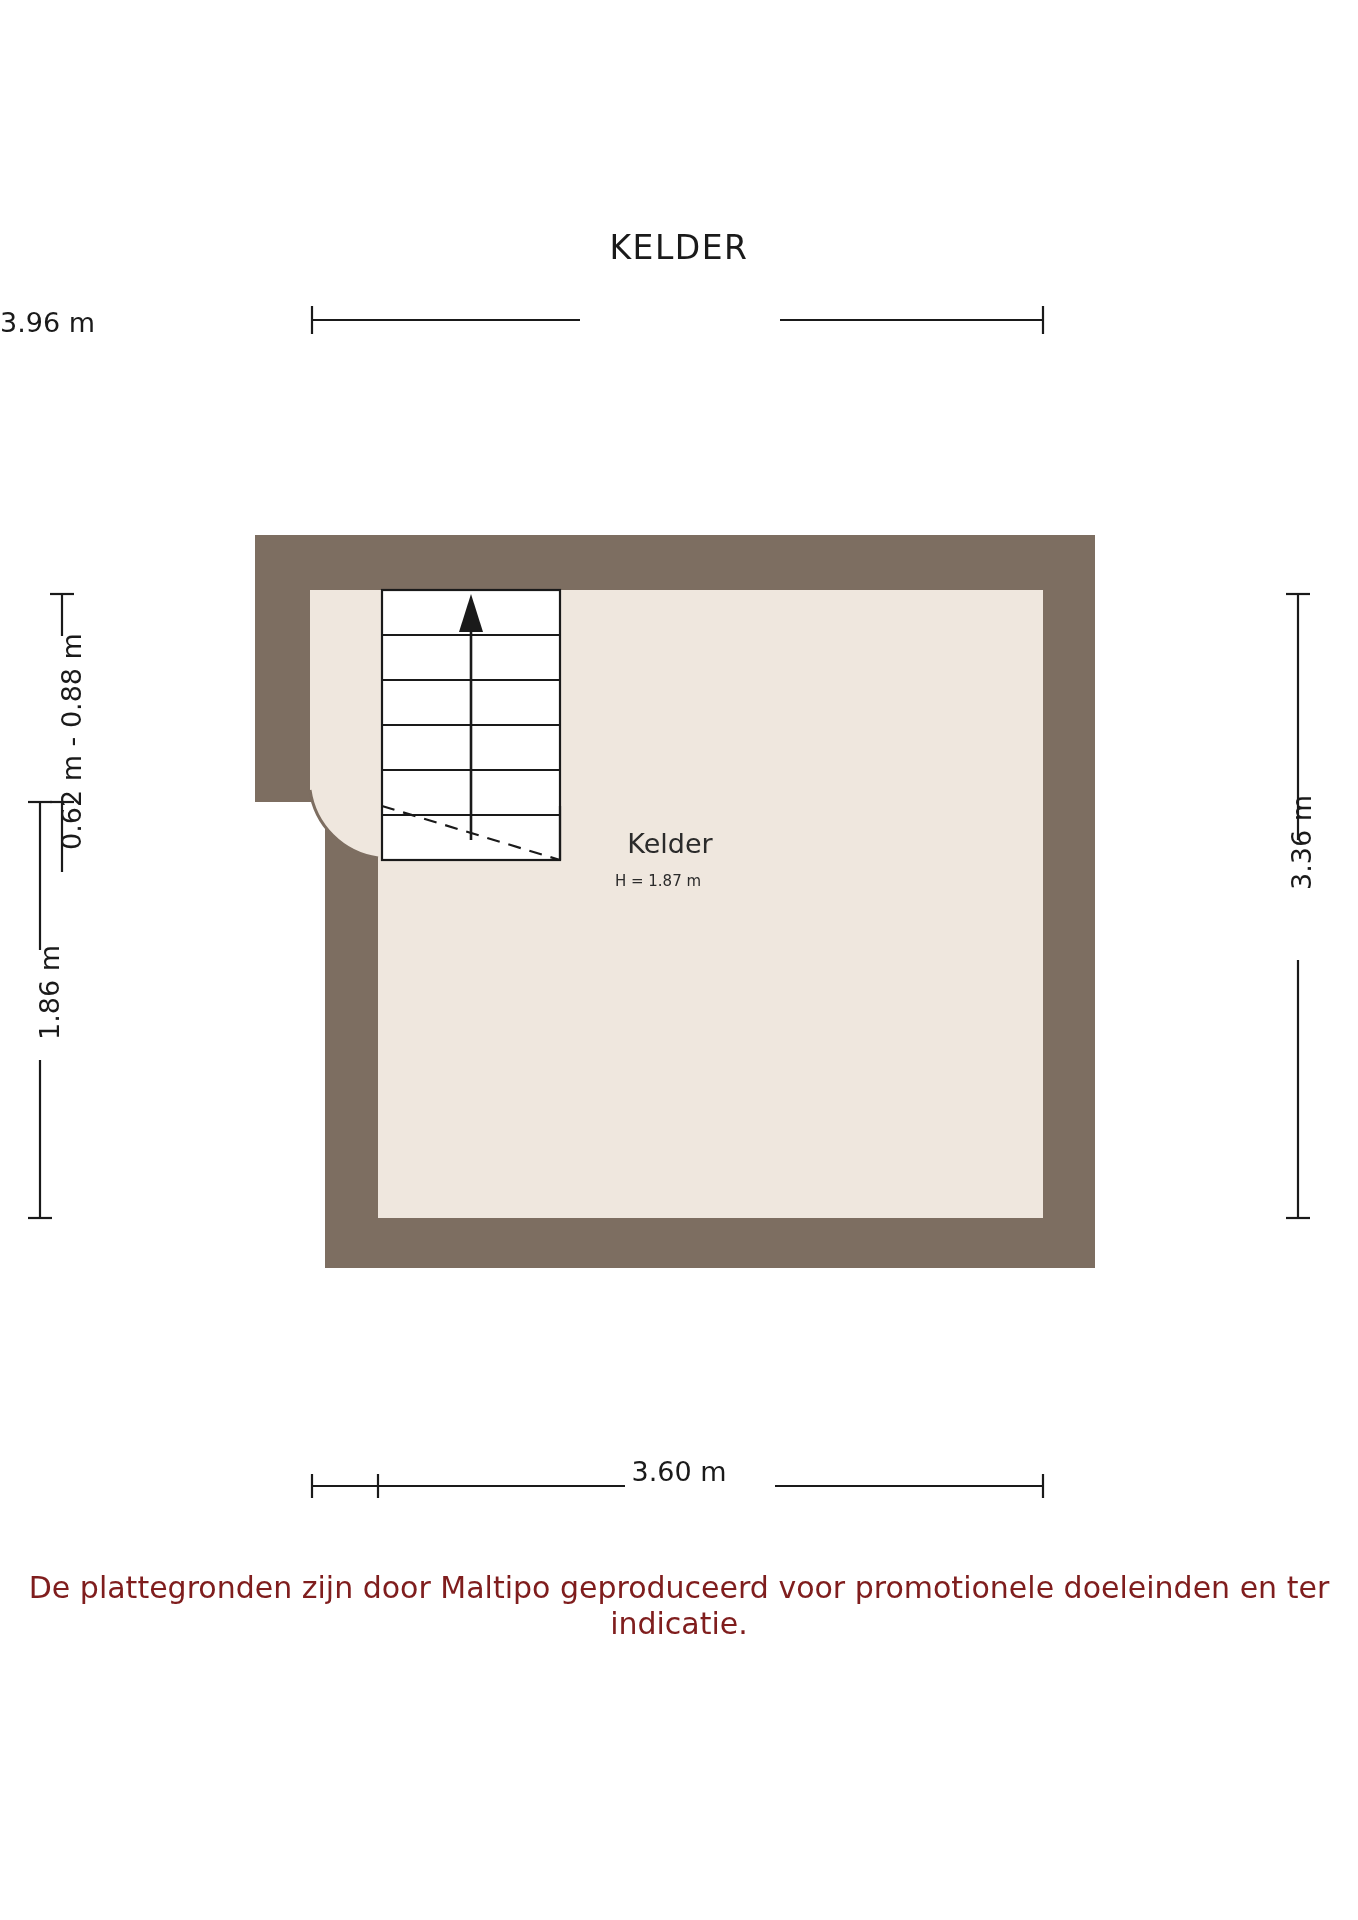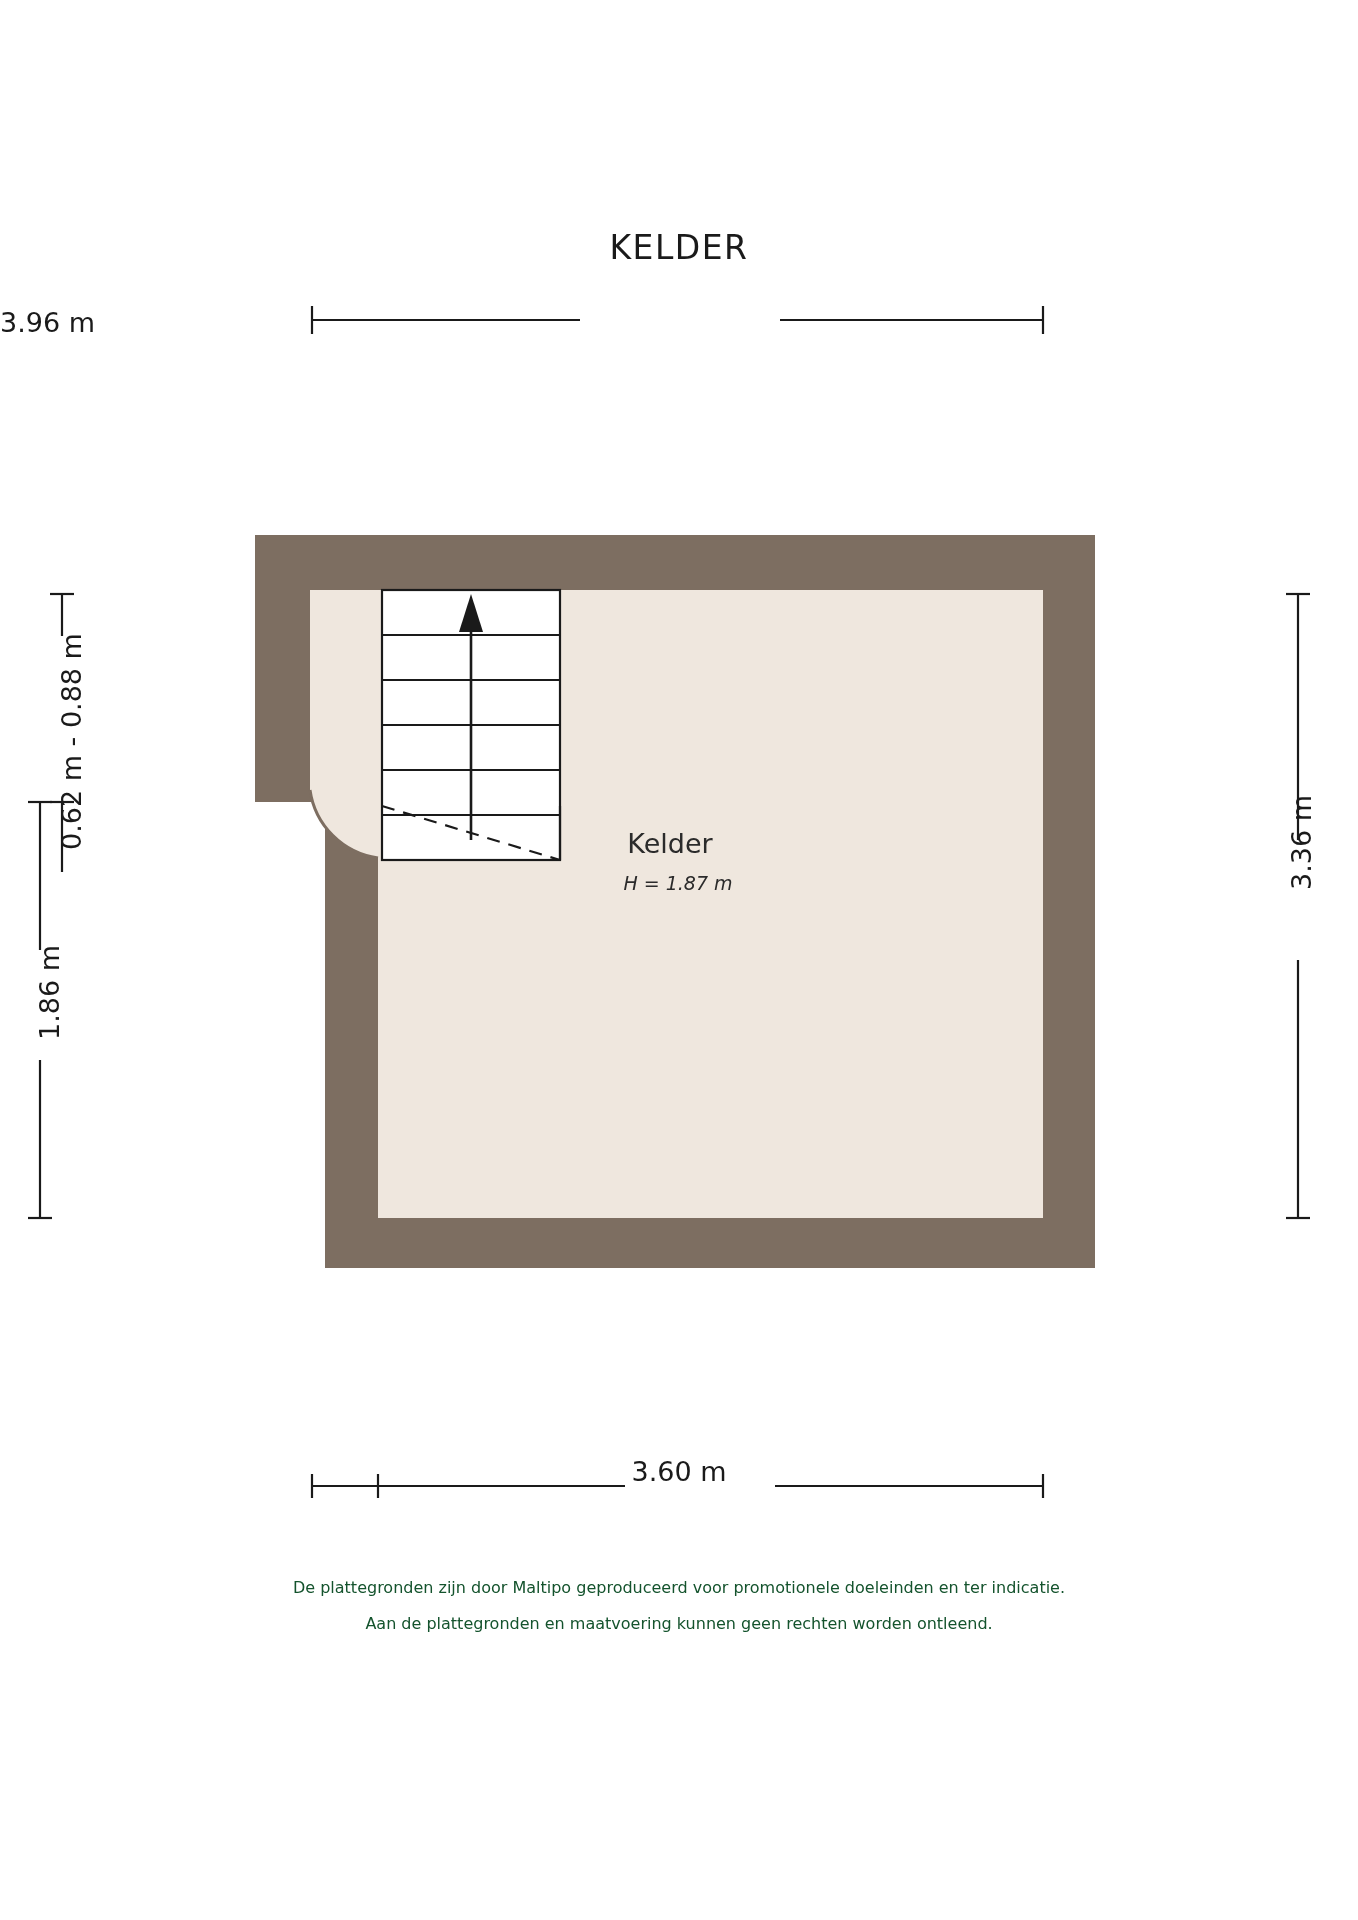--- a/index.html
+++ b/index.html
@@ -89,39 +89,38 @@
     position: absolute;
     left: 520px;
     top: 828px;
     width: 300px;
     text-align: center;
     font-size: 27px;
     color: #2b2b2b;
   }
   .room-height {
     position: absolute;
-    left: 528px;
+    left: 508px;
     top: 872px;
     width: 300px;
     text-align: center;
-    font-size: 19px;
-    font-style: italic;
+    font-size: 15px;
     color: #2b2b2b;
   }
 
   
   .footer {
     position: absolute;
     left: 0;
     top: 1570px;
     width: 100%;
     text-align: center;
-    font-size: 16px;
+    font-size: 30px;
     line-height: 36px;
-    color: #14532d;
+    color: #7f1d1d;
   }
   .footer div { display: block; }
 </style>
 </head>
 <body>
 
 <svg id="floorplan" viewBox="0 0 1358 1920" xmlns="http://www.w3.org/2000/svg">
 
   <g stroke="#1a1a1a" stroke-width="2.2" fill="none">
     <line x1="312" y1="320" x2="580" y2="320"></line>
@@ -207,14 +206,13 @@
 <div class="dim-label dim-bottom">3.60 m</div>
 <div class="dim-label dim-right">3.36 m</div>
 <div class="dim-label dim-left-1">1.86 m</div>
 <div class="dim-label dim-left-2">0.62 m - 0.88 m</div>
 
 <div class="room-label">Kelder</div>
 <div class="room-height">H = 1.87 m</div>
 
 <div class="footer">
   <div>De plattegronden zijn door Maltipo geproduceerd voor promotionele doeleinden en ter indicatie.</div>
-  <div>Aan de plattegronden en maatvoering kunnen geen rechten worden ontleend.</div>
 </div>
 
 </body></html>

